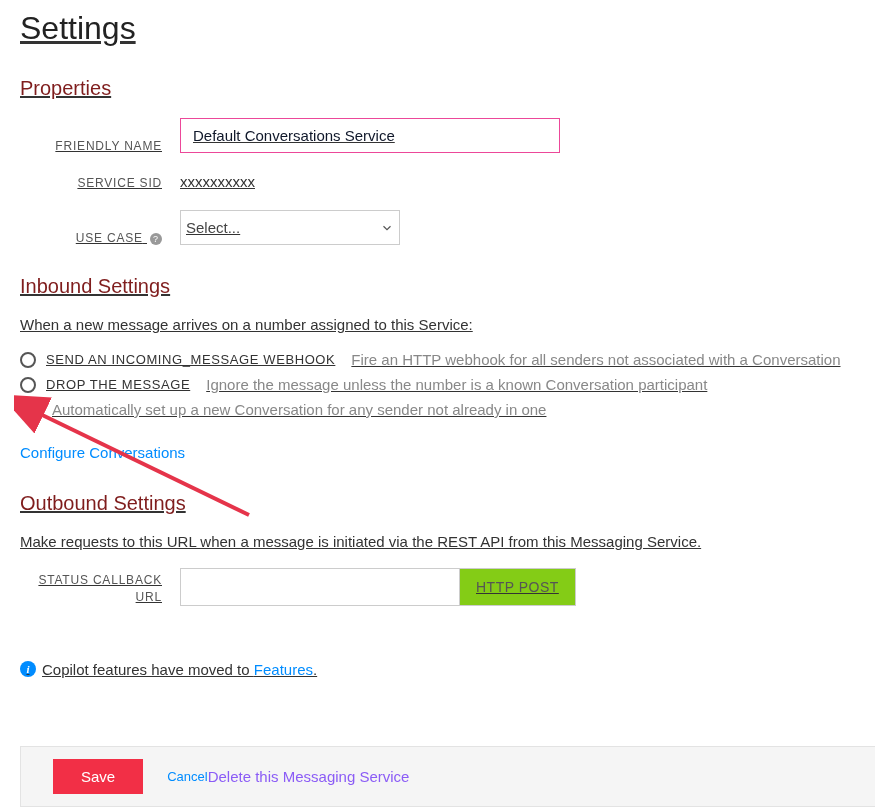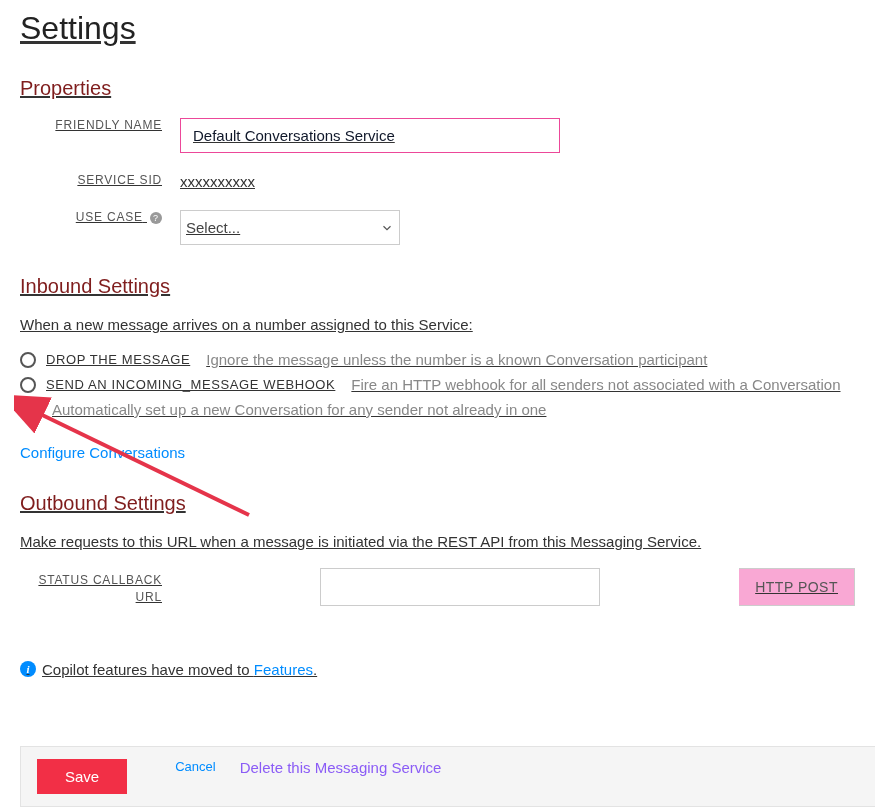--- a/index.html
+++ b/index.html
@@ -20,21 +20,21 @@
   }
   h2 {
     font-size: 20px;
     font-weight: 400;
     color: #7f1d1d;
     margin-bottom: 18px;
     margin-top: 30px;
   }
   .form-row {
     display: flex;
-    align-items: flex-start;
+    align-items: flex-end;
     margin-bottom: 20px;
   }
   .form-label {
     width: 160px;
     text-align: right;
     font-size: 12px;
     letter-spacing: 0.8px;
     color: #555;
     padding-right: 18px;
     text-transform: uppercase;
@@ -127,21 +127,20 @@
     color: #008CFF;
     font-size: 15px;
     text-decoration: none;
     cursor: pointer;
   }
   .conf-link { display: inline-block; margin-top: 18px; }
   .callback-row {
     display: flex;
     align-items: stretch;
     margin-top: 10px;
-    justify-content: space-between;
   }
   .callback-label {
     width: 160px;
     text-align: right;
     font-size: 12px;
     letter-spacing: 0.8px;
     color: #555;
     padding-right: 18px;
     text-transform: uppercase;
     line-height: 1.4;
@@ -150,21 +149,21 @@
   .callback-input {
     border: 1px solid #ccc;
     padding: 8px 12px;
     font-size: 15px;
     width: 280px;
     color: #333;
   }
   .method-box {
     border: 1px solid #ccc;
     border-left: none;
-    background: #f9a8d4;
+    background: #84cc16;
     padding: 8px 16px;
     font-size: 14px;
     color: #555;
     letter-spacing: 0.5px;
     display: flex;
     align-items: center;
   }
   .info-row {
     margin-top: 55px;
     font-size: 15px;
@@ -188,22 +187,22 @@
   }
   .footer-bar {
     position: absolute;
     left: 20px;
     right: 0;
     bottom: 0;
     background: #f5f5f5;
     border: 1px solid #e3e3e3;
     border-right: none;
     display: flex;
-    padding: 12px 16px;
-    gap: 24px;
+    align-items: center;
+    padding: 12px 32px;
   }
   .btn-save {
     background: #F22F46;
     color: #fff;
     border: none;
     padding: 9px 28px;
     font-size: 15px;
     cursor: pointer;
   }
   .btn-cancel {
@@ -255,28 +254,28 @@
           </svg>
       </span>
     </div>
   </div>
 
   <h2>Inbound Settings</h2>
   <div class="inbound-intro">When a new message arrives on a number assigned to this Service:</div>
 
   <div class="radio-row">
     <div class="radio"></div>
+    <span class="radio-label">SEND AN INCOMING_MESSAGE WEBHOOK</span>
+    <span class="radio-desc">Fire an HTTP webhook for all senders not associated with a Conversation</span>
+  </div>
+
+  <div class="radio-row">
+    <div class="radio"></div>
     <span class="radio-label">DROP THE MESSAGE</span>
     <span class="radio-desc">Ignore the message unless the number is a known Conversation participant</span>
-  </div>
-
-  <div class="radio-row">
-    <div class="radio"></div>
-    <span class="radio-label">SEND AN INCOMING_MESSAGE WEBHOOK</span>
-    <span class="radio-desc">Fire an HTTP webhook for all senders not associated with a Conversation</span>
   </div>
 
   <div class="radio-row">
     <div class="radio checked"></div>
     <span class="radio-desc">Automatically set up a new Conversation for any sender not already in one</span>
   </div>
 
   <a class="link conf-link">Configure Conversations</a>
 
   <h2>Outbound Settings</h2>

